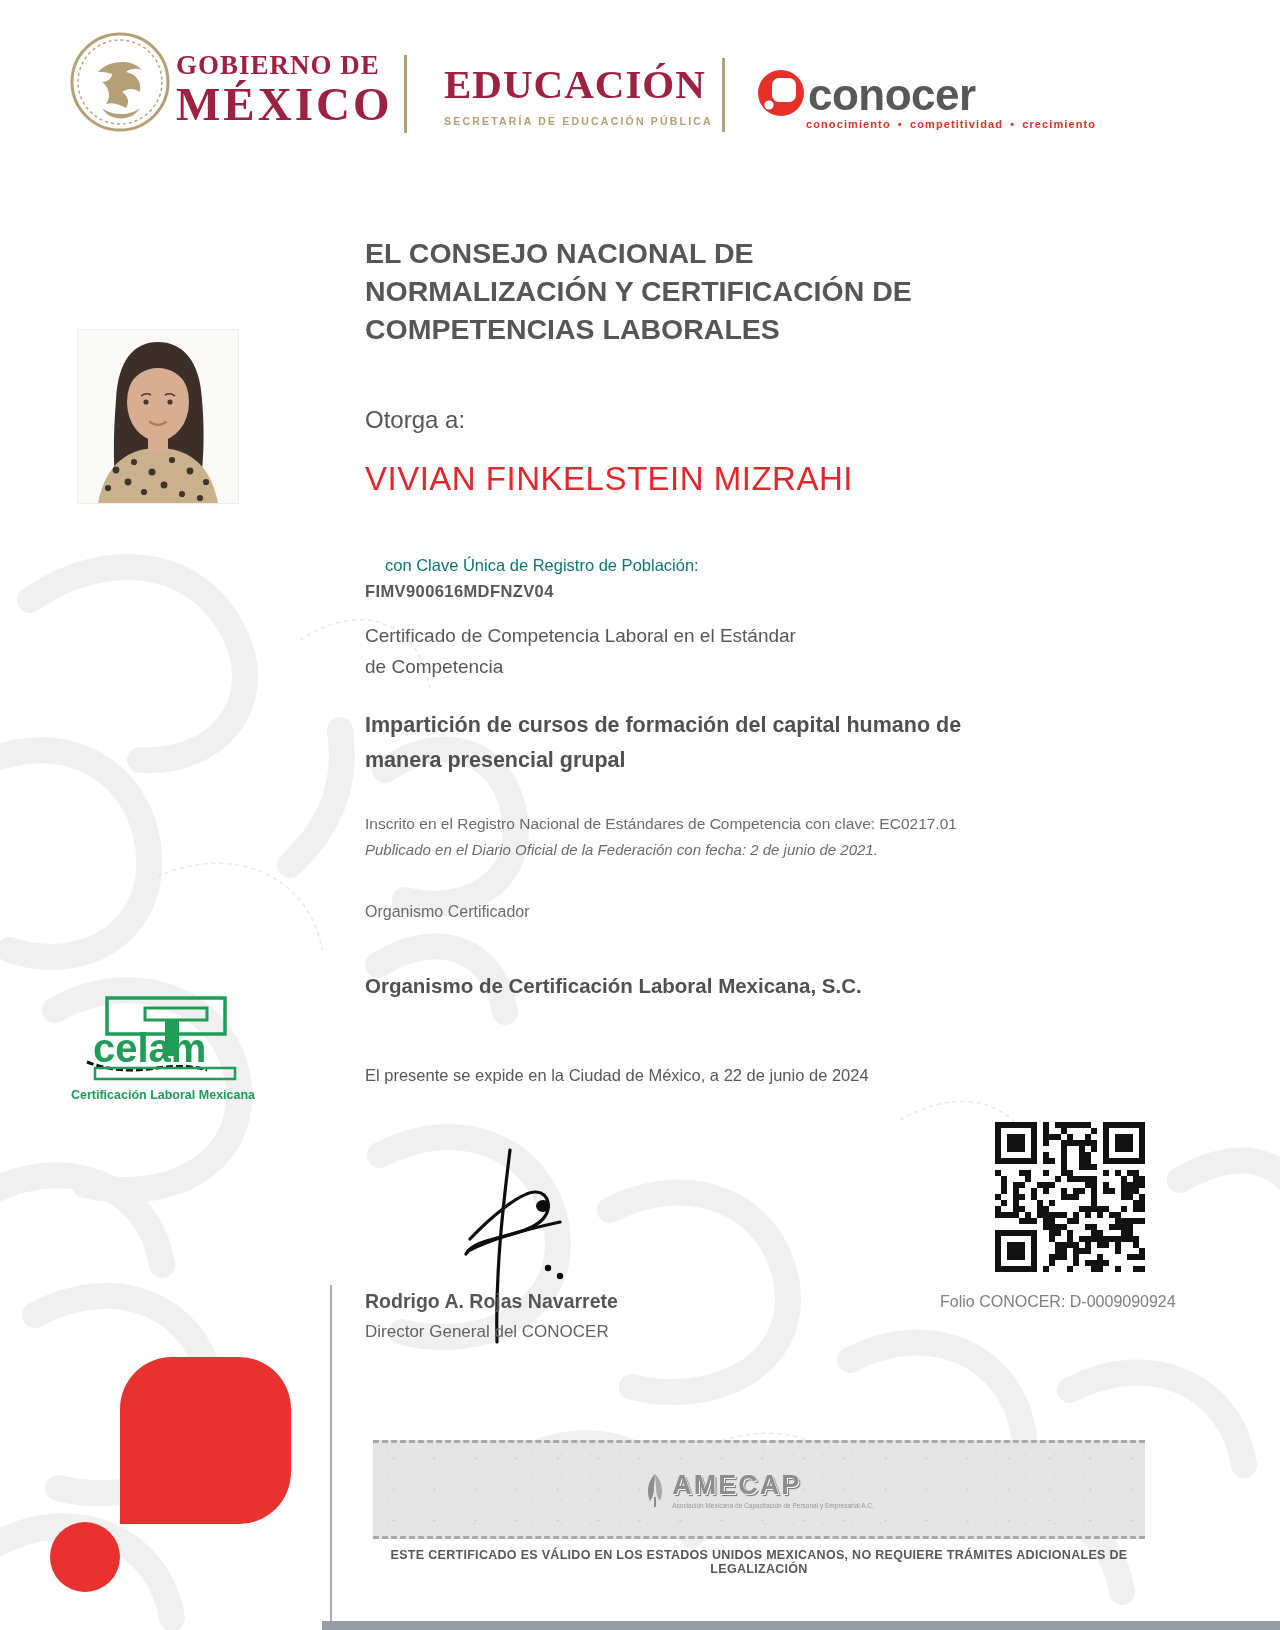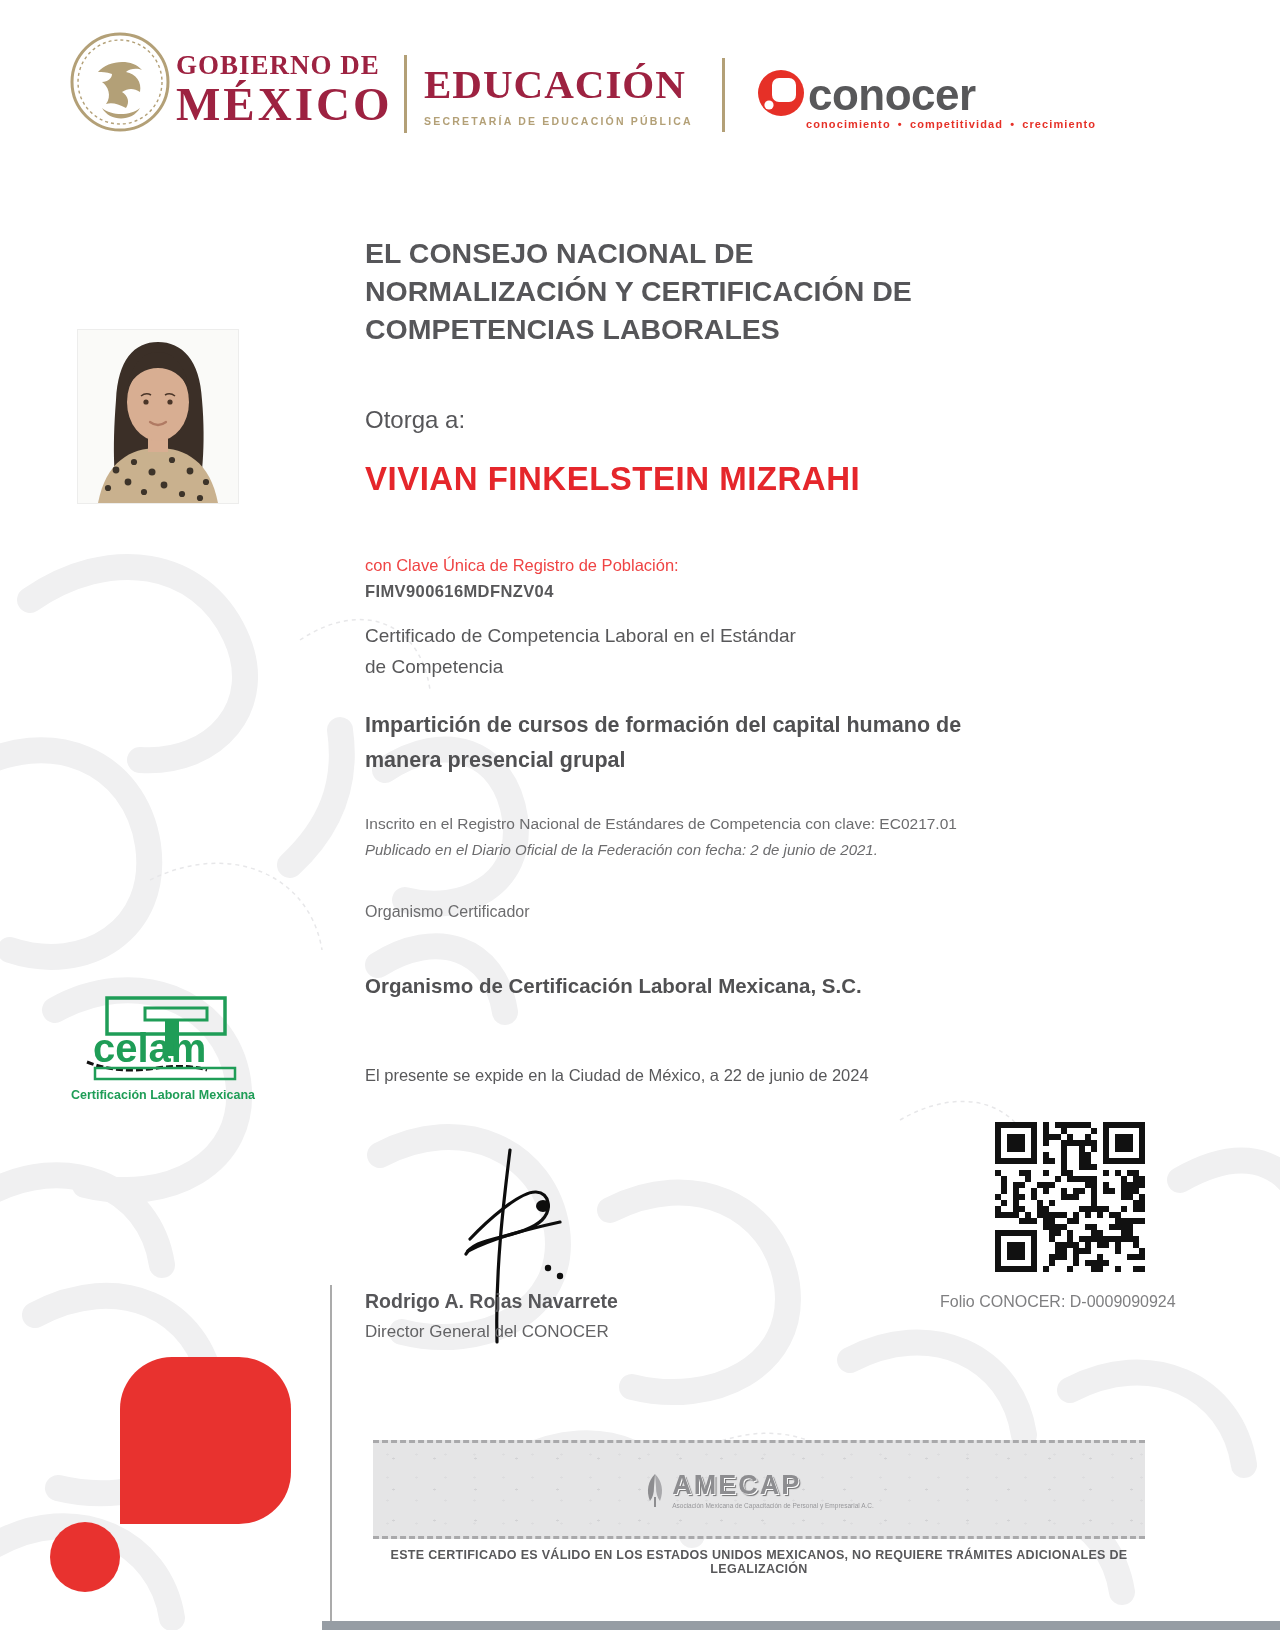--- a/index.html
+++ b/index.html
@@ -13,37 +13,37 @@
   svg{display:block;}
   .wm{position:absolute; inset:0; z-index:0; pointer-events:none;}
   .content{position:absolute; inset:0; z-index:1;}
 
   
   .seal{left:68px; top:30px; width:104px; height:104px;}
   .gob-block{left:176px; top:50px; color:#9D2241; font-family:"Liberation Serif", serif; font-weight:bold;}
   .gob-line1{font-size:27px; letter-spacing:1px;}
   .gob-line2{font-size:47px; letter-spacing:3px; margin-top:-4px;}
   .vdiv1{left:404px; top:55px; width:3px; height:78px; background:#B3A077;}
-  .edu-block{left:424px; top:60px;}
+  .edu-block{left:444px; top:60px;}
   .edu-title{font-family:"Liberation Serif", serif; font-weight:bold; font-size:41px; color:#9D2241; letter-spacing:1px;}
   .edu-sub{font-size:10.5px; font-weight:bold; color:#B3A077; letter-spacing:2.2px; margin-top:7px;}
   .vdiv2{left:722px; top:58px; width:2.5px; height:74px; background:#B3A077;}
   .conocer-mark{left:758px; top:70px; width:46px; height:46px;}
   .conocer-word{left:808px; top:70px; font-size:44px; font-weight:bold; color:#58585A; letter-spacing:-0.5px;}
   .conocer-tag{left:806px; top:118px; font-size:11px; font-weight:bold; color:#E63027; letter-spacing:1.1px; word-spacing:3px;}
 
   
   .photo{left:78px; top:330px; width:160px; height:173px; background:#fafaf8; box-shadow:0 0 0 1px #ededec;}
 
   
   .pre{white-space:pre-line;}
   .issuer-title{left:365px; top:234px; width:740px; font-size:28.5px; font-weight:600; line-height:38px; color:#565659;}
   .grant-label{left:365px; top:406px; font-size:24px; font-weight:normal; color:#565659;}
-  .recipient{left:365px; top:460px; font-size:33px; font-weight:bold; color:#E5262B; letter-spacing:0.5px;}
-  .curp-label{left:365px; top:556px; font-size:16.5px; color:#ef4444;}
+  .recipient{left:365px; top:460px; font-size:33px; font-weight:normal; color:#E5262B; letter-spacing:0.5px;}
+  .curp-label{left:385px; top:556px; font-size:16.5px; color:#0f766e;}
   .curp-value{left:365px; top:582px; font-size:16.5px; font-weight:bold; color:#58585A; letter-spacing:0.4px;}
   .cert-type{left:365px; top:620px; font-size:19px; line-height:31px; color:#58585A;}
   .standard-title{left:365px; top:708px; font-size:21.5px; font-weight:bold; line-height:35px; color:#505052;}
   .registry{left:365px; top:815px; font-size:15.5px; color:#6c6c6e;}
   .dof{left:365px; top:841px; font-size:15px; font-style:italic; color:#6c6c6e;}
   .cert-label{left:365px; top:903px; font-size:16px; color:#6c6c6e;}
   .certifier-name{left:365px; top:974px; font-size:20.5px; font-weight:bold; color:#505052;}
   .issue-line{left:365px; top:1066px; font-size:16.5px; color:#58585A;}
   .signer-name{left:365px; top:1290px; font-size:19.5px; font-weight:bold; color:#565659;}
   .signer-title{left:365px; top:1322px; font-size:17px; color:#636365;}

